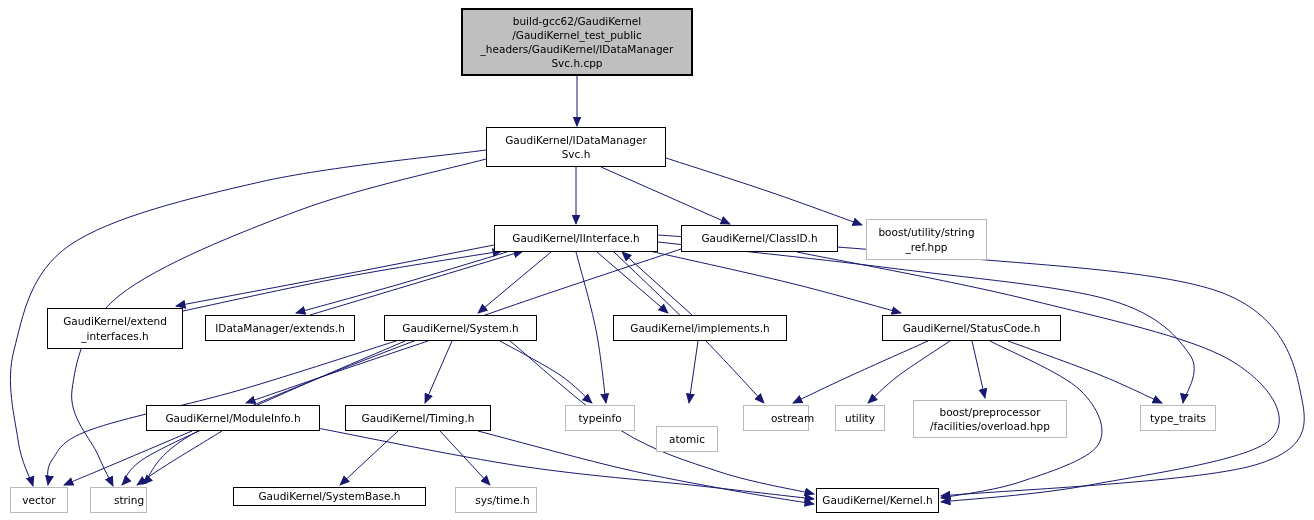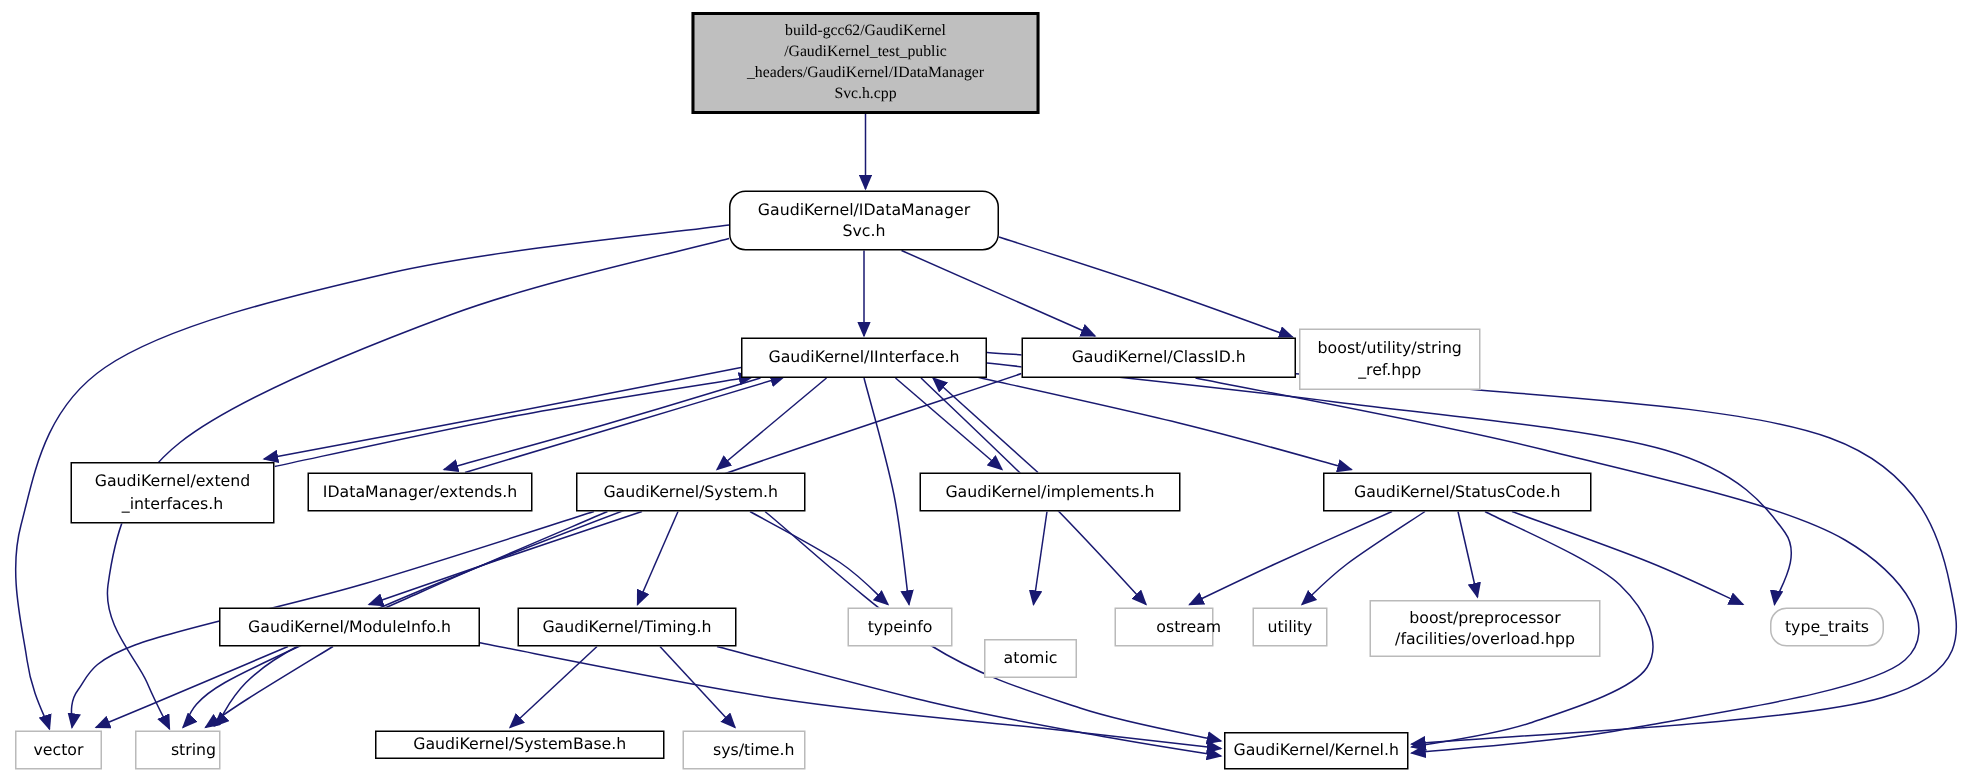--- a/index.html
+++ b/index.html
@@ -71,44 +71,44 @@
         <path d="M440,431 L490,485" fill="none" stroke="#191970" stroke-width="1" marker-end="url(#arrowhead)"></path>
         <path d="M478,431 C501.6666666666667,437.1666666666667 578,458.1666666666667 620,468 C662,477.8333333333333 697.6666666666666,484 730,490 C762.3333333333334,496 800,501.6666666666667 814,504" fill="none" stroke="#191970" stroke-width="1" marker-end="url(#arrowhead)"></path>
         <path d="M928,341 C915,346.8333333333333 872.5,365.6666666666667 850,376 C827.5,386.3333333333333 802.5,398.5 793,403" fill="none" stroke="#191970" stroke-width="1" marker-end="url(#arrowhead)"></path>
         <path d="M950,341 C941.3333333333334,346.8333333333333 911.6666666666666,365.6666666666667 898,376 C884.3333333333334,386.3333333333333 873,398.5 868,403" fill="none" stroke="#191970" stroke-width="1" marker-end="url(#arrowhead)"></path>
         <path d="M972,341 L985,398" fill="none" stroke="#191970" stroke-width="1" marker-end="url(#arrowhead)"></path>
         <path d="M1008,341 C1023.3333333333334,346.6666666666667 1074.3333333333333,364.6666666666667 1100,375 C1125.6666666666667,385.3333333333333 1151.6666666666667,398.3333333333333 1162,403" fill="none" stroke="#191970" stroke-width="1" marker-end="url(#arrowhead)"></path>
         <path d="M990,341 C1005,349.1666666666667 1062,372.6666666666667 1080,390 C1098,407.3333333333333 1108,429.6666666666667 1098,445 C1088,460.3333333333333 1046.1666666666667,473.1666666666667 1020,482 C993.8333333333334,490.8333333333333 954.1666666666666,495.3333333333333 941,498" fill="none" stroke="#191970" stroke-width="1" marker-end="url(#arrowhead)"></path>
       </g>
   </svg>
   <div id="nodes">
-      <div class="node root" style="left: 461px; top: 8px; width: 232px; height: 68px; font-family: Liberation Serif, serif;">build-gcc62/GaudiKernel
+      <div class="node root" style="left: 461px; top: 8px; width: 232px; height: 68px;">build-gcc62/GaudiKernel
 /GaudiKernel_test_public
 _headers/GaudiKernel/IDataManager
 Svc.h.cpp</div>
-      <div class="node internal" style="left: 486px; top: 127px; width: 180px; height: 40px; border-radius: 11px;">GaudiKernel/IDataManager
+      <div class="node internal" style="left: 486px; top: 127px; width: 180px; height: 40px;">GaudiKernel/IDataManager
 Svc.h</div>
       <div class="node internal" style="left: 494px; top: 225px; width: 164px; height: 27px;">GaudiKernel/IInterface.h</div>
-      <div class="node internal" style="left: 681px; top: 225px; width: 183px; height: 27px;">GaudiKernel/ClassID.h</div>
+      <div class="node internal" style="left: 681px; top: 225px; width: 157px; height: 27px;">GaudiKernel/ClassID.h</div>
       <div class="node external" style="left: 866px; top: 219px; width: 121px; height: 41px;">boost/utility/string
 _ref.hpp</div>
       <div class="node internal" style="left: 47px; top: 308px; width: 136px; height: 41px;">GaudiKernel/extend
 _interfaces.h</div>
       <div class="node internal" style="left: 205px; top: 315px; width: 150px; height: 26px;">IDataManager/extends.h</div>
       <div class="node internal" style="left: 384px; top: 315px; width: 153px; height: 26px;">GaudiKernel/System.h</div>
       <div class="node internal" style="left: 613px; top: 315px; width: 174px; height: 26px;">GaudiKernel/implements.h</div>
       <div class="node internal" style="left: 882px; top: 315px; width: 179px; height: 26px;">GaudiKernel/StatusCode.h</div>
       <div class="node internal" style="left: 146px; top: 405px; width: 174px; height: 26px;">GaudiKernel/ModuleInfo.h</div>
       <div class="node internal" style="left: 345px; top: 405px; width: 146px; height: 26px;">GaudiKernel/Timing.h</div>
       <div class="node external" style="left: 565px; top: 405px; width: 70px; height: 26px; text-align: center;">typeinfo</div>
       <div class="node external" style="left: 656px; top: 426px; width: 62px; height: 26px;">atomic</div>
       <div class="node external" style="left: 743px; top: 405px; width: 66px; height: 26px; padding-left: 36px;">ostream</div>
       <div class="node external" style="left: 835px; top: 405px; width: 50px; height: 26px;">utility</div>
       <div class="node external" style="left: 913px; top: 400px; width: 154px; height: 38px;">boost/preprocessor
 /facilities/overload.hpp</div>
-      <div class="node external" style="left: 1180px; top: 405px; width: 76px; height: 26px; border-radius: 11px;">type_traits</div>
+      <div class="node external" style="left: 1140px; top: 405px; width: 76px; height: 26px;">type_traits</div>
       <div class="node external" style="left: 10px; top: 487px; width: 58px; height: 26px;">vector</div>
       <div class="node external" style="left: 90px; top: 487px; width: 57px; height: 26px; padding-left: 24px;">string</div>
-      <div class="node internal" style="left: 250px; top: 487px; width: 193px; height: 19px;">GaudiKernel/SystemBase.h</div>
+      <div class="node internal" style="left: 233px; top: 487px; width: 193px; height: 19px;">GaudiKernel/SystemBase.h</div>
       <div class="node external" style="left: 455px; top: 487px; width: 82px; height: 26px; padding-left: 16px;">sys/time.h</div>
       <div class="node internal" style="left: 816px; top: 488px; width: 123px; height: 25px;">GaudiKernel/Kernel.h</div>
     </div>
 </div>
 
 </body></html>

